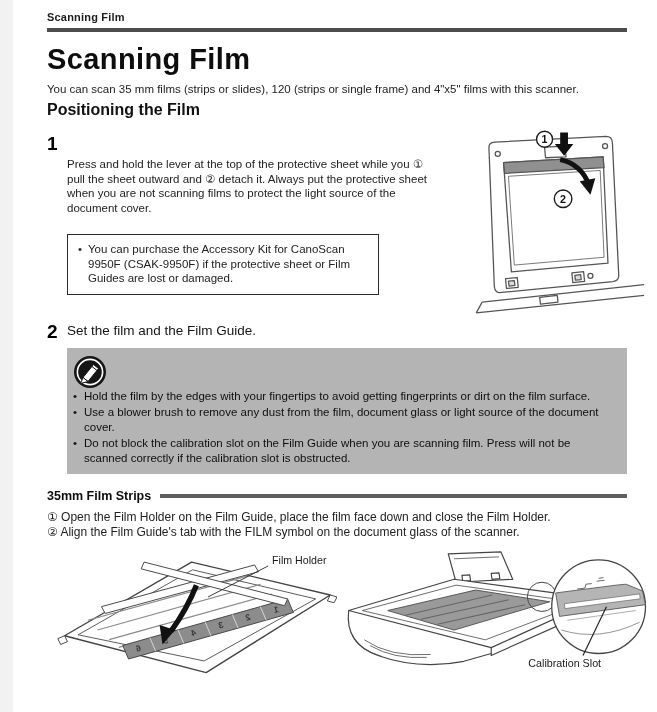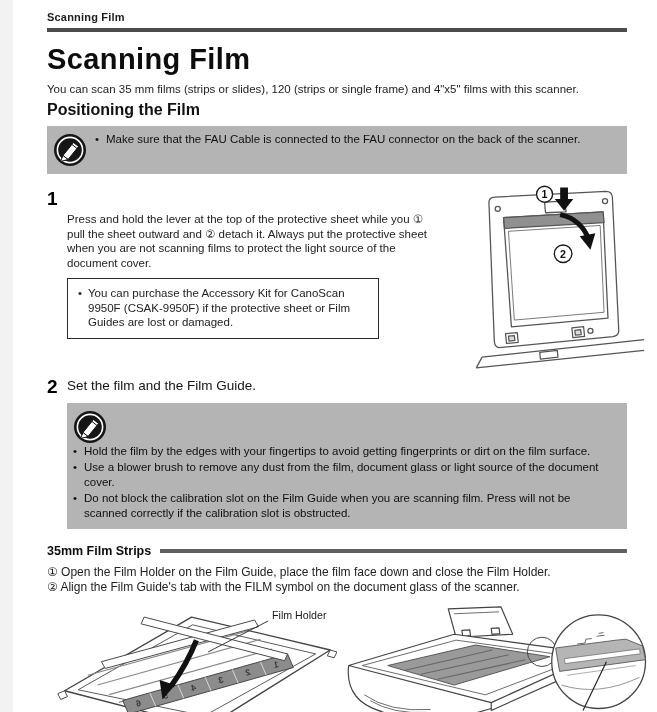--- a/index.html
+++ b/index.html
@@ -32,21 +32,21 @@
   .note.indent{margin-left:20px;flex-direction:column;}
 
   .step{position:relative;}
   .step1{margin-top:15px;min-height:188px;}
   .step2{margin-top:0;}
   .step-head{display:flex;align-items:flex-start;}
   .step-num{flex:0 0 20px;font-size:19px;font-weight:bold;line-height:19px;color:#000;}
   .step-title{font-size:13.5px;line-height:17px;color:#141414;}
   .step1 .step-title{max-width:350px;}
   .step-body{margin:4px 0 0 20px;max-width:360px;font-size:11.5px;line-height:14.5px;color:#222;}
-  .tip-box{margin:8px 0 0 20px;width:312px;border:1px solid #2b2b2b;padding:7px 8px 8px 8px;}
+  .tip-box{margin:19px 0 0 20px;width:312px;border:1px solid #2b2b2b;padding:7px 8px 8px 8px;}
   .tip-box ul{list-style:none;}
   .tip-box li{font-size:11.5px;line-height:14.5px;color:#222;padding-left:12px;position:relative;}
   .tip-box li::before{content:"•";position:absolute;left:2px;top:0;}
   .fig-cover{position:absolute;top:-4px;right:-20px;width:200px;height:196px;}
 
   .subsec{margin-top:15px;display:flex;align-items:center;}
   .subsec-title{font-size:12.5px;font-weight:bold;white-space:nowrap;color:#0d0d0d;}
   .subsec-line{flex:1;height:4px;background:var(--line-gray);margin-left:9px;}
   p.numbered{margin-top:7px;font-size:12px;line-height:15px;color:#222;}
   p.numbered + p.numbered{margin-top:0;}
@@ -68,36 +68,20 @@
   <div class="content">
 
     <div class="breadcrumb">Scanning Film</div>
     <div class="rule-dark"></div>
 
     <h1 class="page-title">Scanning Film</h1>
     <p class="intro">You can scan 35 mm films (strips or slides), 120 (strips or single frame) and 4"x5" films with this scanner.</p>
 
     <h2 class="section-heading">Positioning the Film</h2>
 
-    <div class="note">
-      <span class="note-icon">
-        <svg viewBox="0 0 34 34" width="34" height="34">
-          <circle cx="17" cy="17" r="16" fill="#161616"></circle>
-          <circle cx="17" cy="17" r="12.6" fill="none" stroke="#fff" stroke-width="1.6"></circle>
-          <g stroke="#161616" stroke-width="1" fill="#fff" stroke-linejoin="round">
-            <polygon points="10,22.5 20.5,9.5 25.5,13.5 15,26.5"></polygon>
-            <polygon points="10,22.5 15,26.5 7.5,28.5"></polygon>
-            <line x1="19" y1="11.5" x2="24" y2="15.5"></line>
-          </g>
-        </svg>
-      </span>
-      <ul>
-        <li>Make sure that the FAU Cable is connected to the FAU connector on the back of the scanner.</li>
-      </ul>
-    </div>
 
     <div class="step step1">
       <div class="step-head">
         <span class="step-num">1</span>
       </div>
       <p class="step-body">Press and hold the lever at the top of the protective sheet while you ① pull the sheet outward and ② detach it. Always put the protective sheet when you are not scanning films to protect the light source of the document cover.</p>
       <div class="tip-box">
         <ul>
           <li>You can purchase the Accessory Kit for CanoScan 9950F (CSAK-9950F) if the protective sheet or Film Guides are lost or damaged.</li>
         </ul>

